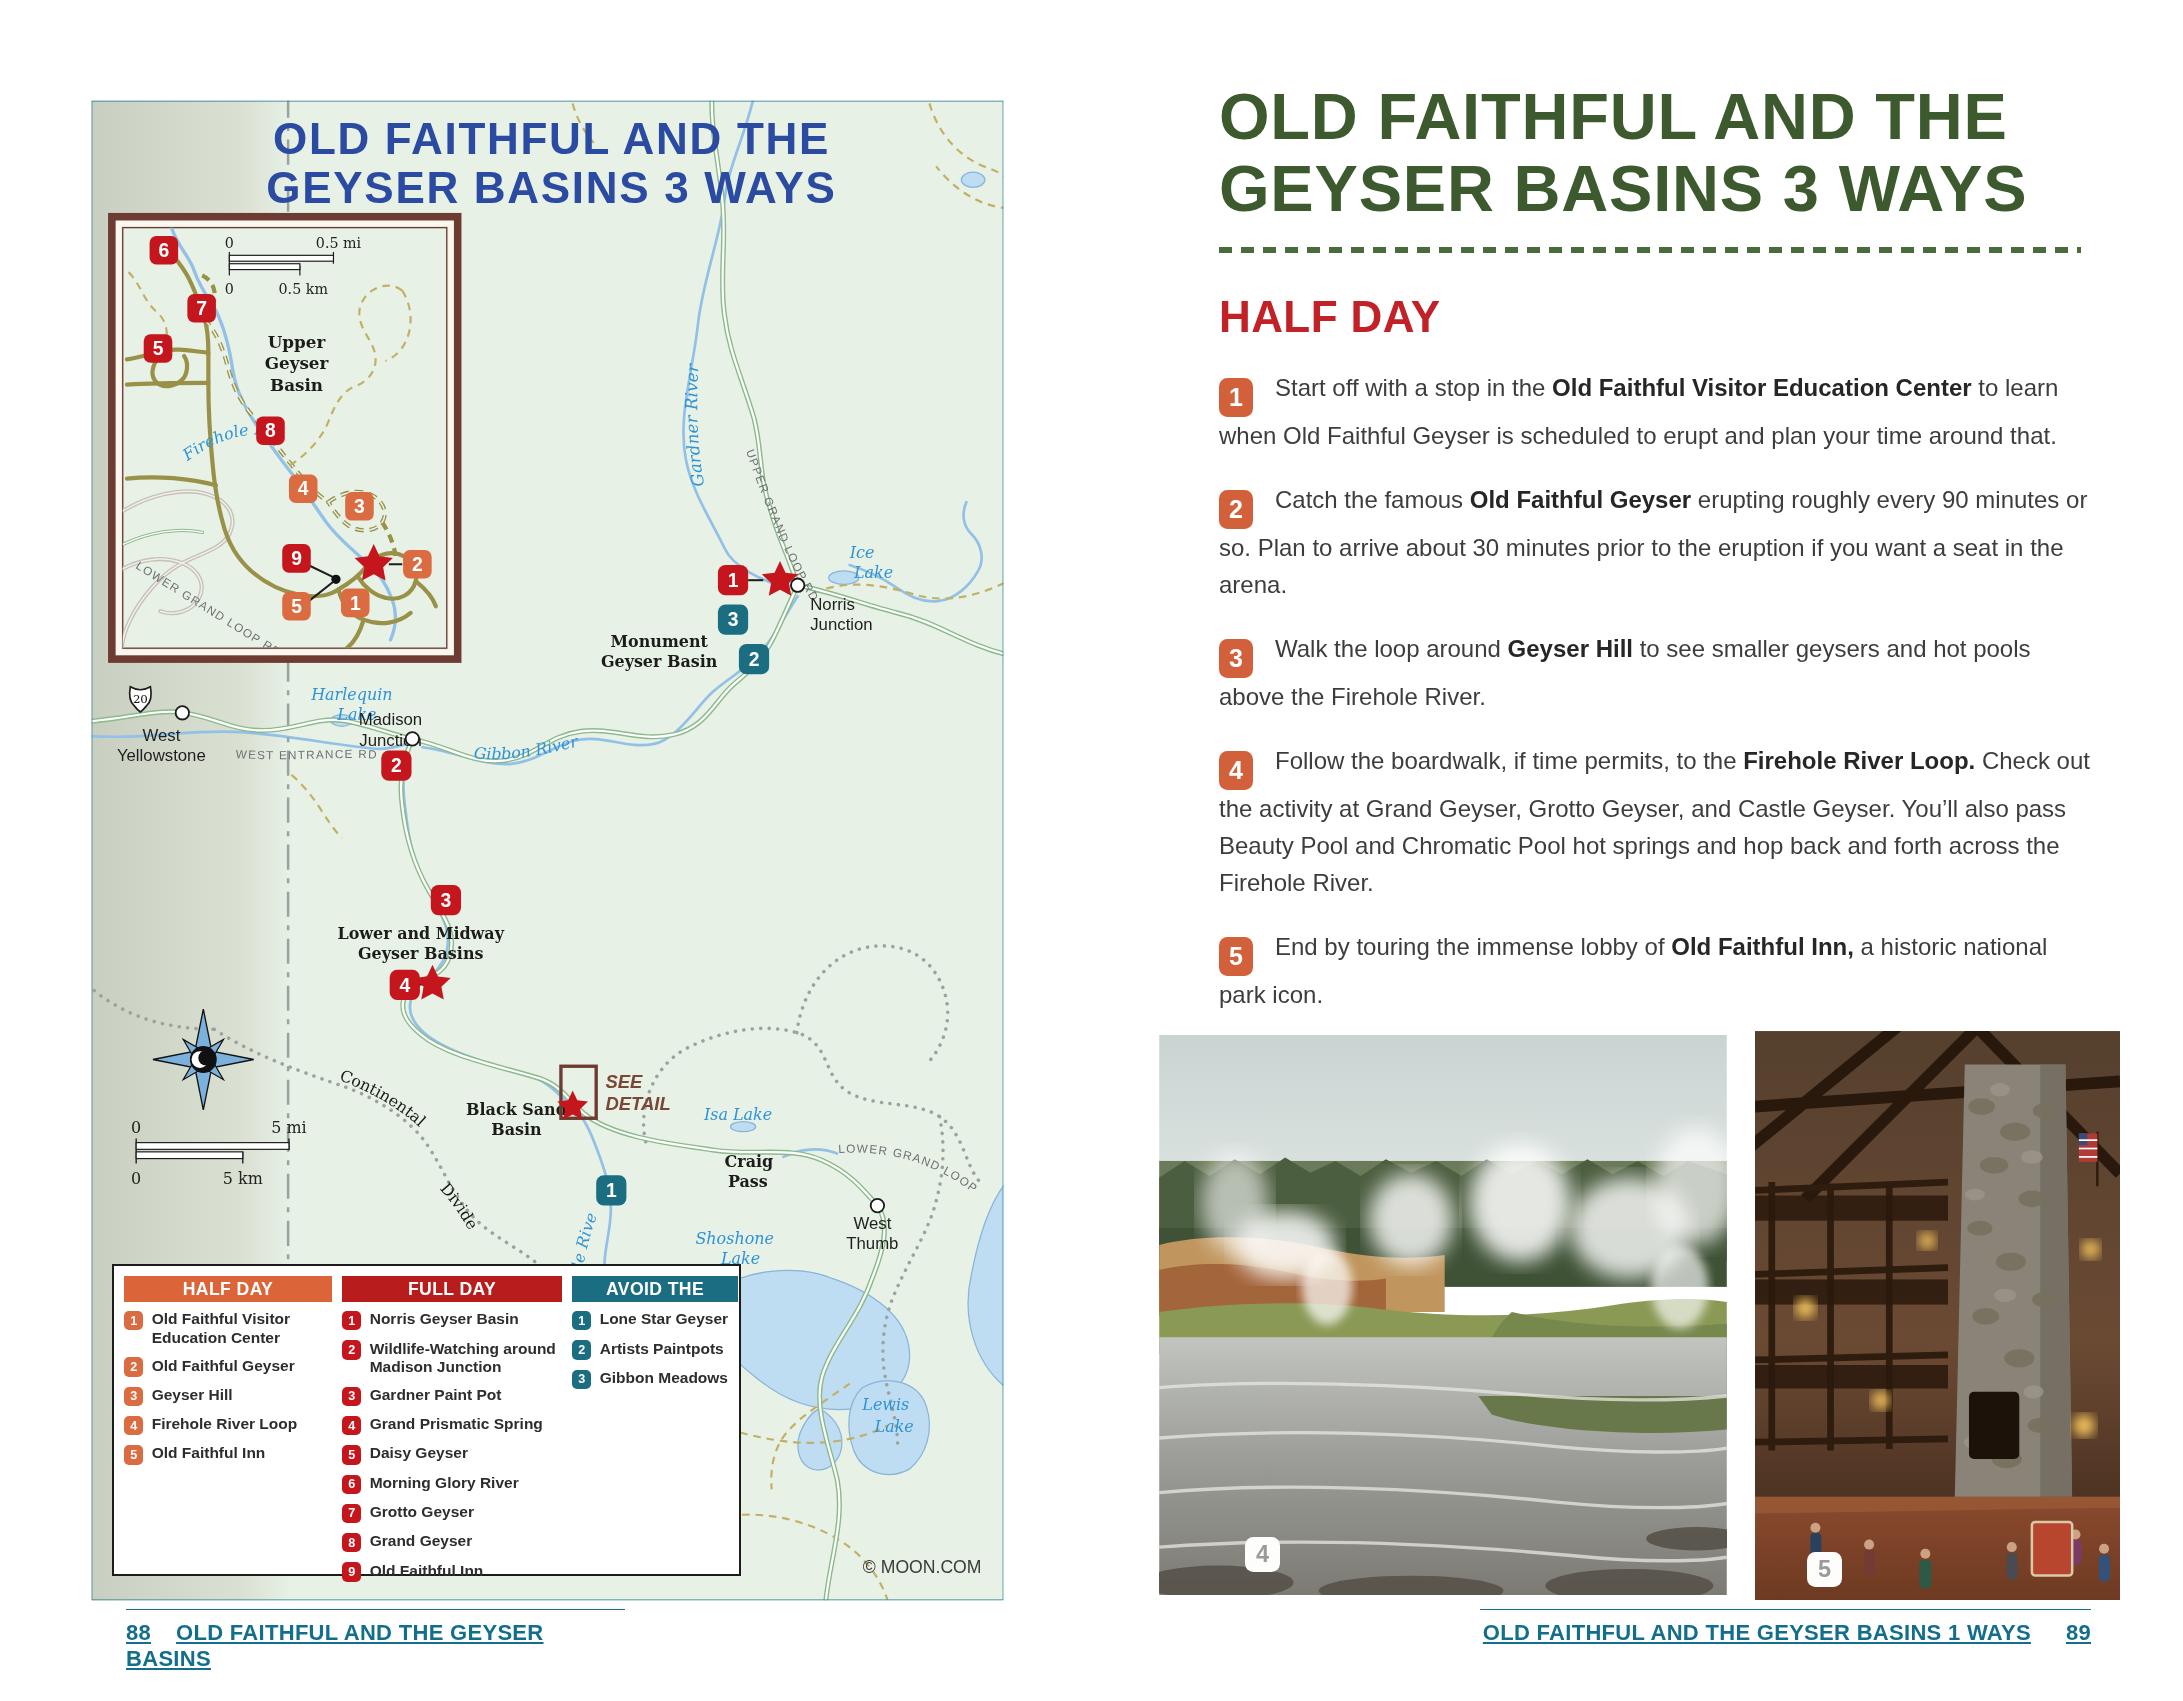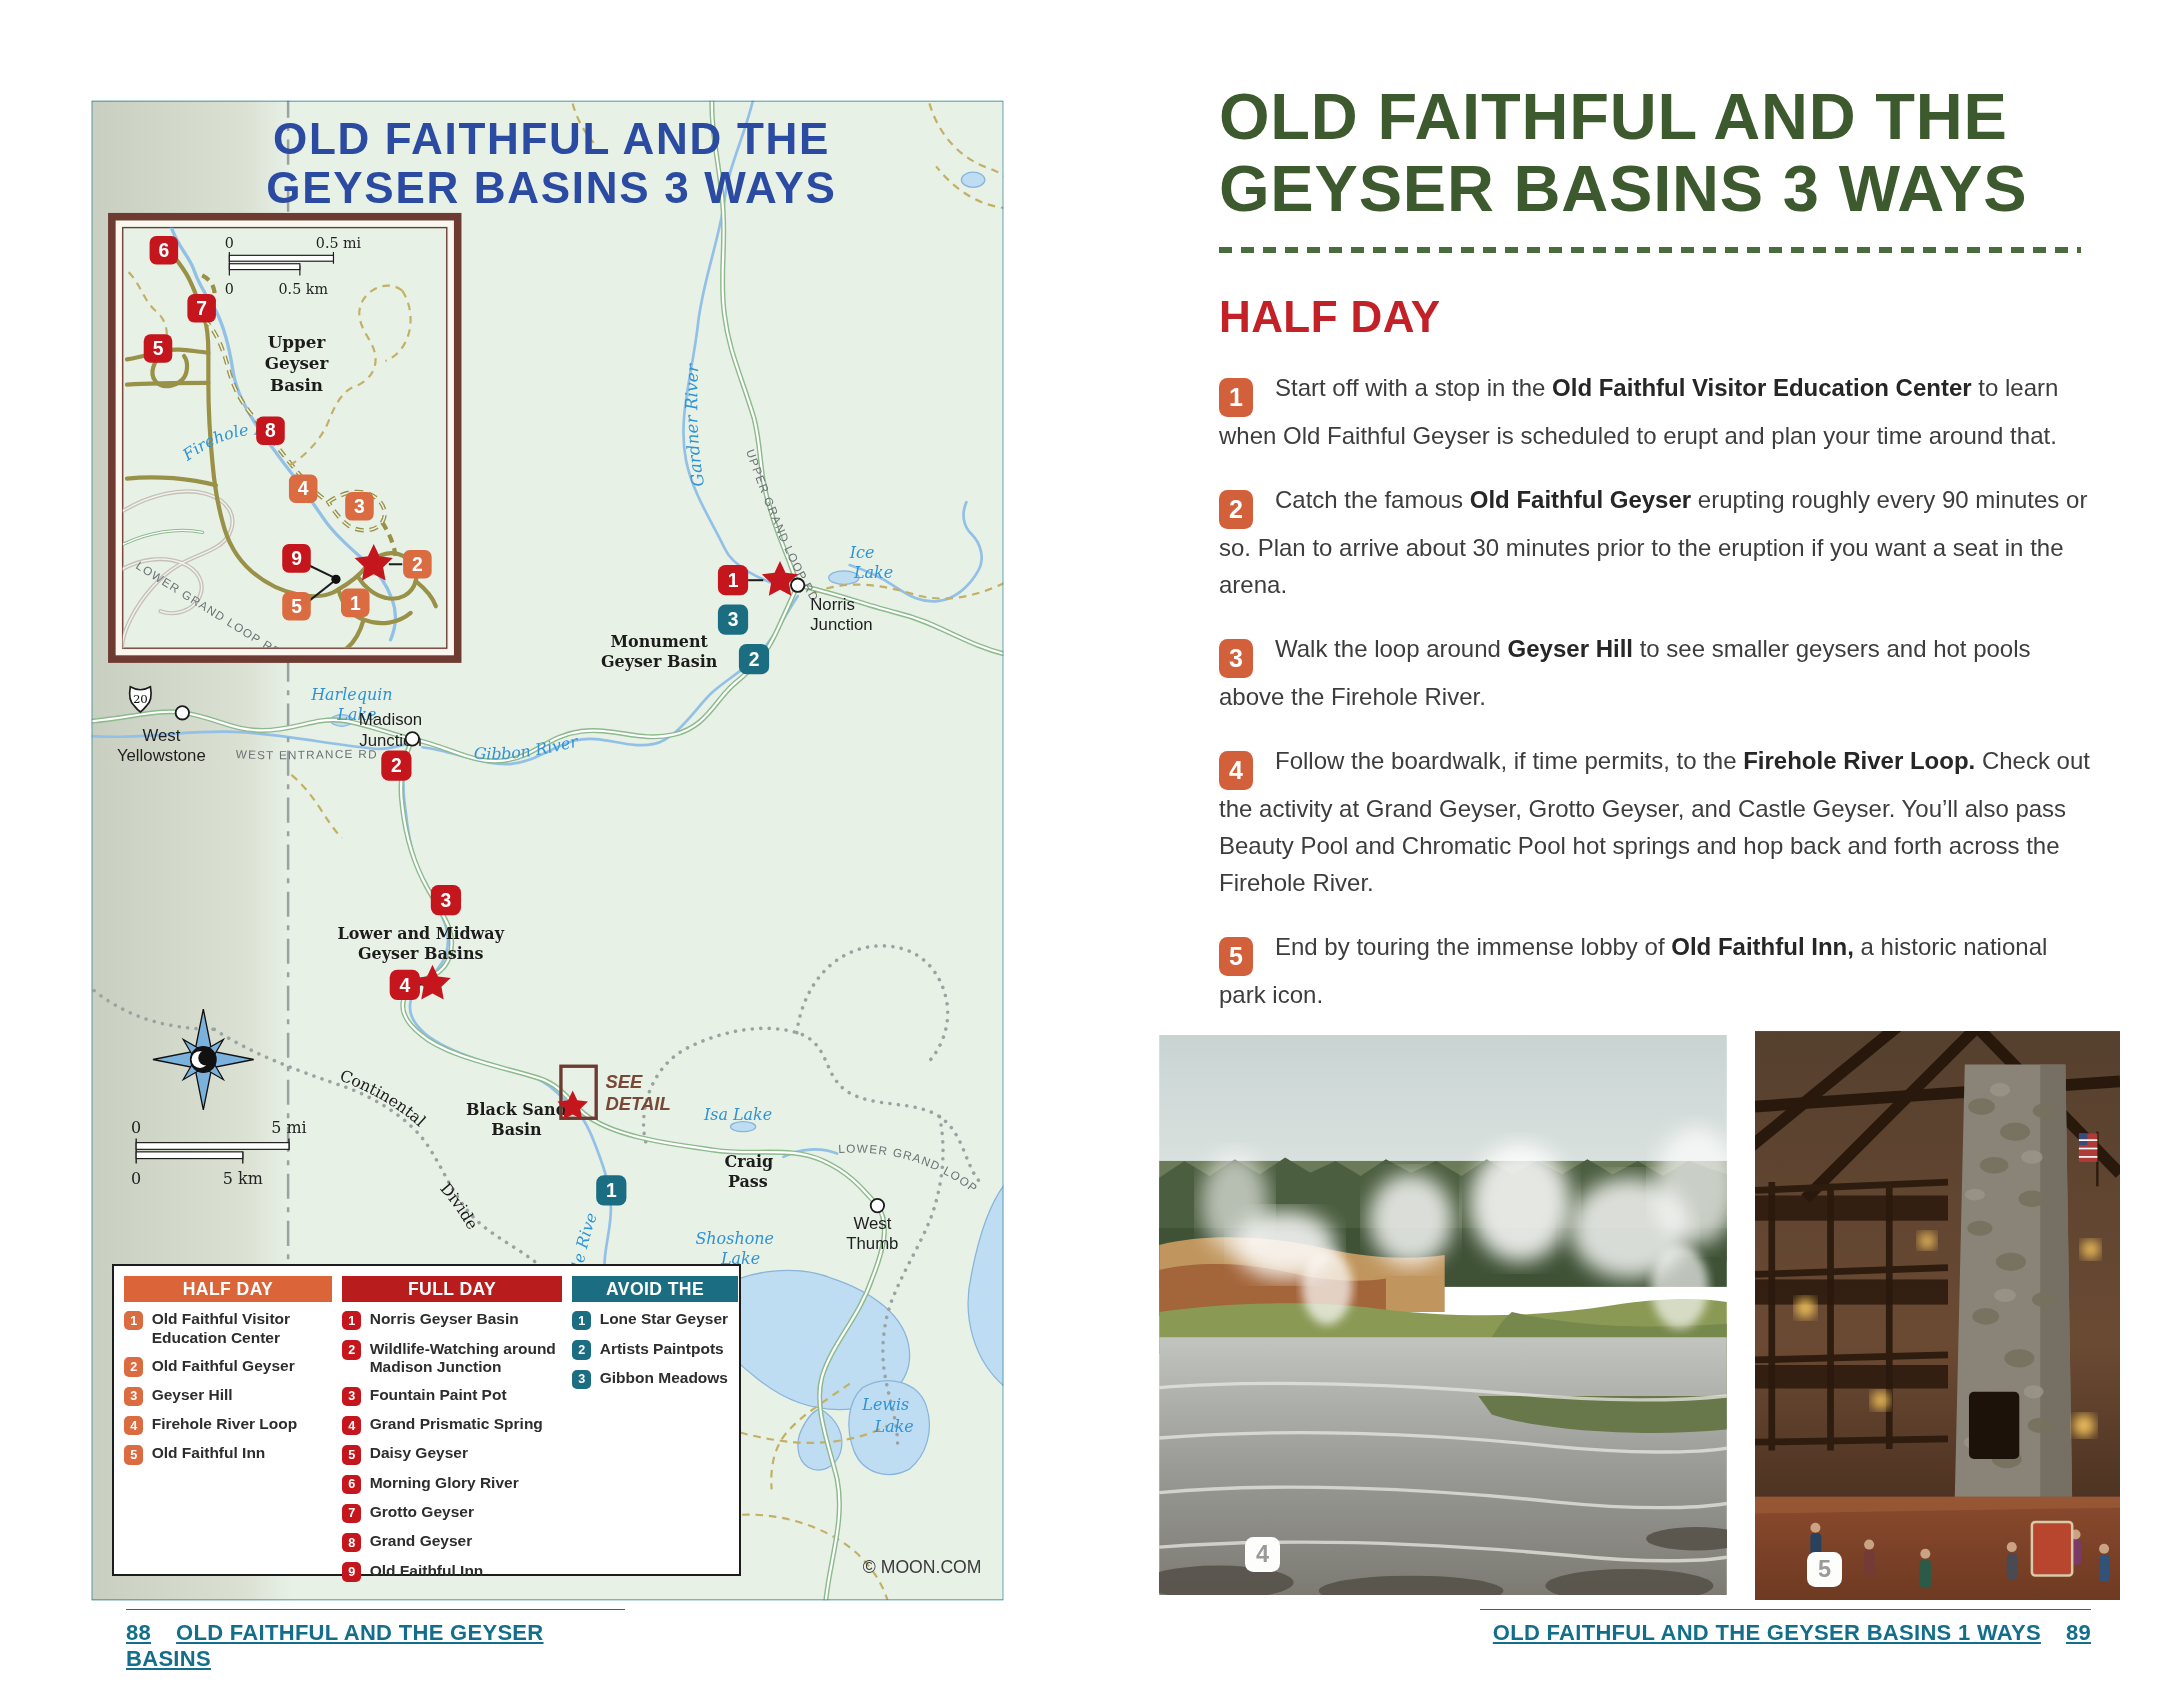--- a/index.html
+++ b/index.html
@@ -25,21 +25,21 @@
   .half .lg-badge,.col-half .lg-badge{background:#db6b41;}
   .col-full .lg-badge{background:#c4161c;}
   .col-avoid .lg-badge{background:#1b6e81;}
   .lg-label{font-size:15.5px;font-weight:bold;color:#2d2d2d;line-height:18.5px;}
   
   .footer{position:absolute;top:1609px;border-top:1.7px solid #17708c;padding-top:10px;
           color:#136e8c;font-weight:bold;font-size:22px;letter-spacing:0.3px;text-decoration:underline;}
   .footer-left{left:126px;width:499px;}
   .footer-left .pgnum{margin-right:25px;}
   .footer-right{left:1480px;width:611px;text-align:right;}
-  .footer-right .pgnum{margin-left:25px;}
+  .footer-right .pgnum{margin-left:35px;}
   
   .article{position:absolute;left:1219px;top:81px;width:873px;}
   .a-title{color:#3c5a2e;font-weight:bold;font-size:65px;line-height:72px;letter-spacing:0.8px;}
   .a-divider{margin-top:22px;height:5.9px;width:862px;
              background:repeating-linear-gradient(90deg,#4a6b3c 0 12.6px,transparent 12.6px 22px);}
   .a-section{margin-top:39px;color:#c32128;font-weight:bold;font-size:44px;letter-spacing:0.4px;}
   .a-intro{margin-top:18.5px;font-size:24px;line-height:36px;color:#3d3d3d;width:872px;}
   .step{margin-top:27px;font-size:24px;line-height:37px;color:#3d3d3d;width:872px;}
   .step b{color:#262626;}
   .step-badge{display:inline-flex;width:34px;height:39px;border-radius:8.4px;background:#d2613b;
@@ -448,21 +448,21 @@
         <div class="lg-row">
             <span class="lg-badge">1</span>
             <span class="lg-label">Norris Geyser Basin</span>
           </div>
         <div class="lg-row">
             <span class="lg-badge">2</span>
             <span class="lg-label">Wildlife-Watching around Madison Junction</span>
           </div>
         <div class="lg-row">
             <span class="lg-badge">3</span>
-            <span class="lg-label">Fountain Paint Pot</span>
+            <span class="lg-label">Gardner Paint Pot</span>
           </div>
         <div class="lg-row">
             <span class="lg-badge">4</span>
             <span class="lg-label">Grand Prismatic Spring</span>
           </div>
         <div class="lg-row">
             <span class="lg-badge">5</span>
             <span class="lg-label">Daisy Geyser</span>
           </div>
         <div class="lg-row">

